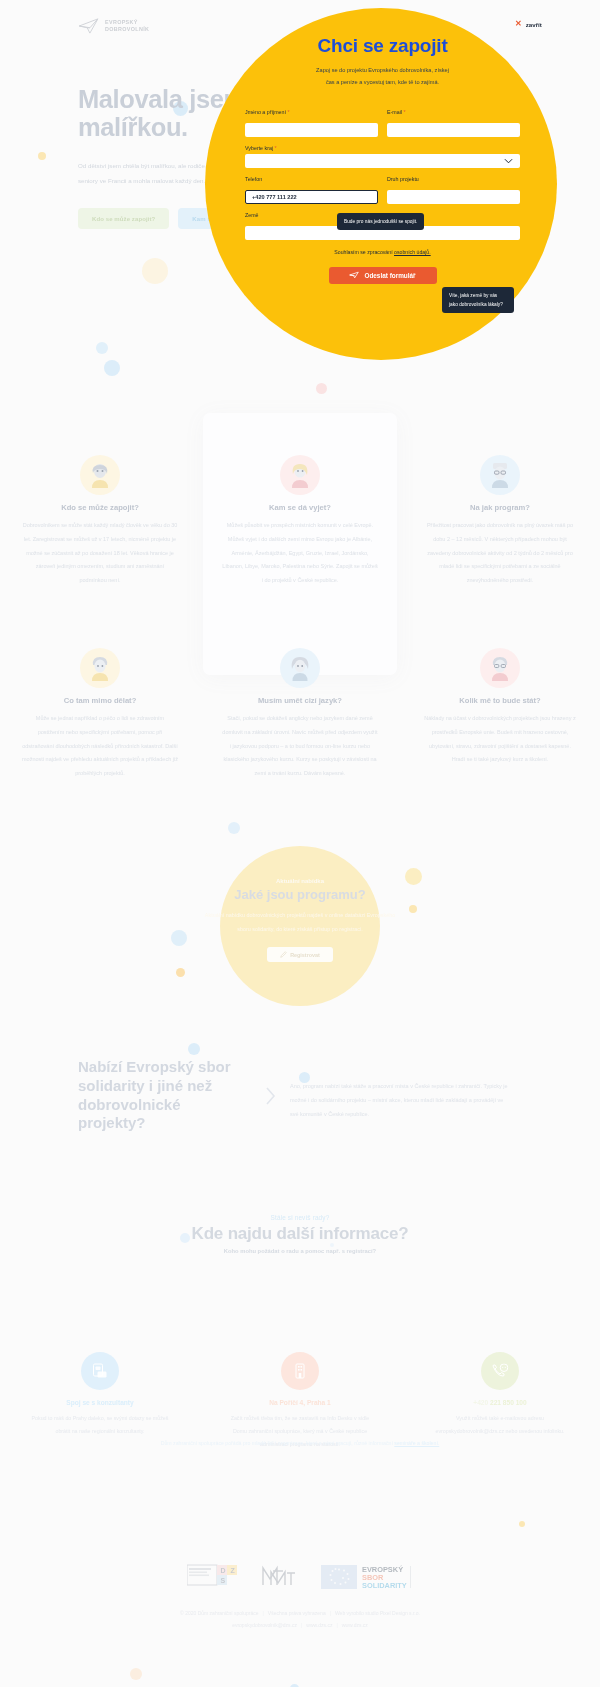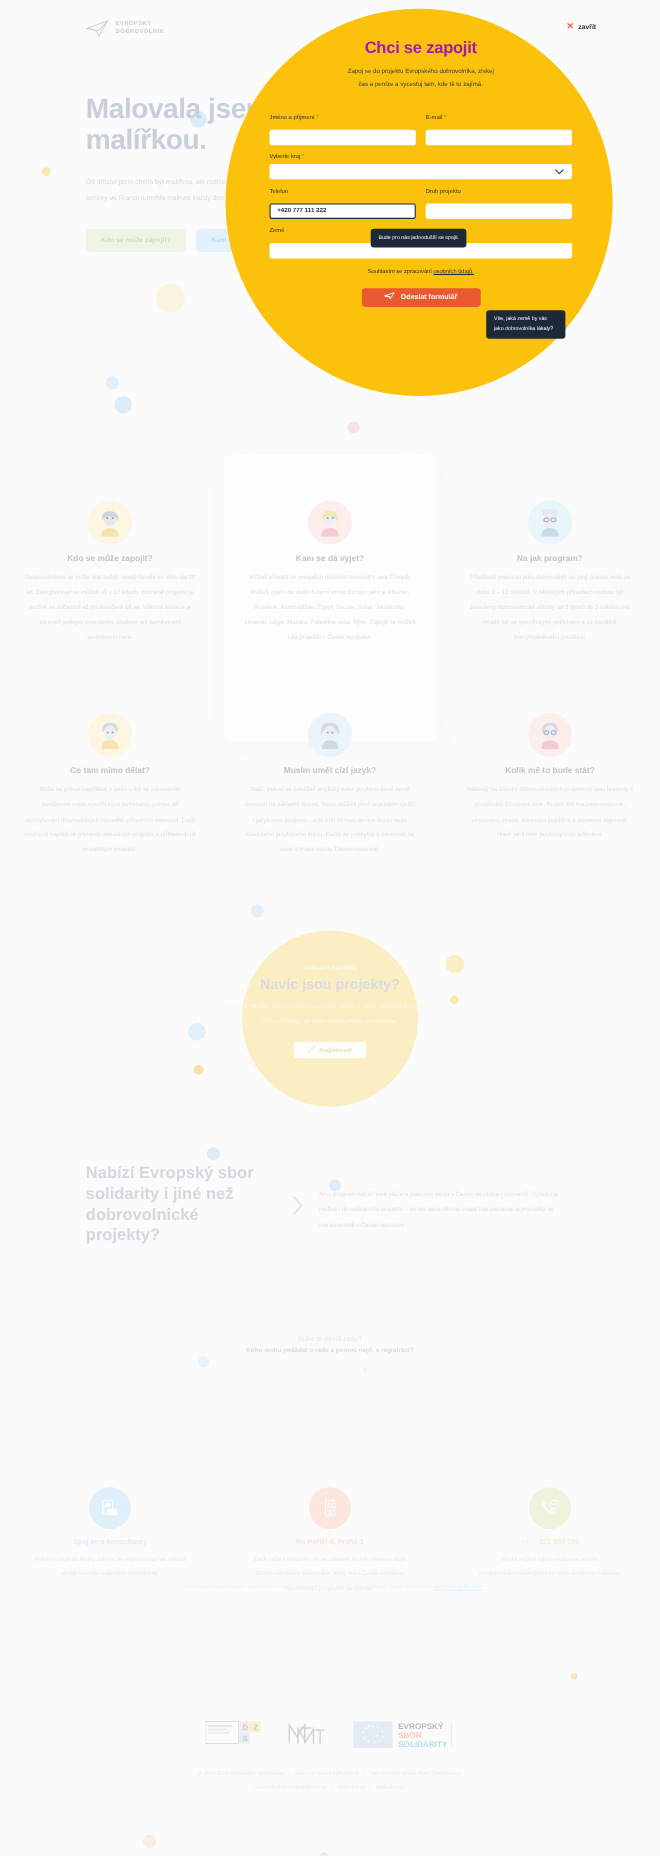--- a/index.html
+++ b/index.html
@@ -124,21 +124,21 @@
     position: absolute; left: 205px; top: 8px; width: 352px; height: 352px;
     border-radius: 50%; background: #fcc10a;
   }
   .modal-close {
     position: absolute; left: 515px; top: 20px; display: flex; align-items: center; gap: 4px;
     font-size: 6.2px; font-weight: bold; color: #1d2838; cursor: pointer;
   }
   .modal-close .x { color: #ea5a30; font-size: 8px; line-height: 1; }
 
   .modal-inner { position: absolute; left: 245px; top: 35px; width: 275px; }
-  .modal-title { text-align: center; font-size: 15px; font-weight: bold; color: #a21caf; letter-spacing: -.2px; }
+  .modal-title { text-align: center; font-size: 19px; font-weight: bold; color: #1d4ed8; letter-spacing: -.2px; }
   .modal-sub { text-align: center; font-size: 5.6px; line-height: 2.2; color: #33404f; margin-top: 7px; }
 
   .form { margin-top: 20px; }
   .frow { display: flex; gap: 9px; }
   .fgroup { flex: 1; margin-bottom: 8px; position: relative; }
   .fgroup.full { width: 100%; }
   .flabel { font-size: 5.3px; color: #1d2838; margin-bottom: 3px; display: block; }
   .flabel .req { color: #ea5a30; }
   .finput {
     width: 100%; height: 14px; background: #fff; border: none; border-radius: 2px;
@@ -310,21 +310,21 @@
           </div>
           <h3>Kolik mě to bude stát?</h3>
           <p>Náklady na účast v dobrovolnických projektech jsou hrazeny z prostředků Evropské unie. Budeš mít hrazeno cestovné, ubytování, stravu, zdravotní pojištění a dostaneš kapesné. Hradí se ti také jazykový kurz a školení.</p>
         </div>
       </div>
     </div>
 
     <div class="projects-circle"></div>
     <div class="projects-body">
       <div class="projects-kicker">Aktuální nabídka</div>
-      <div class="projects-title">Navíc jsou projekty?</div>
+      <div class="projects-title">Jaké jsou programu?</div>
       <div class="projects-text">Aktuální nabídku dobrovolnických projektů najdeš v online databázi Evropského sboru solidarity, do které získáš přístup po registraci.</div>
       <div class="projects-btn">
         <span>
           <svg width="7" height="7" viewBox="0 0 10 10">
               <path d="M1 9 L2 6.5 L7.5 1 L9 2.5 L3.5 8 Z" fill="none" stroke="#e6dfcd" stroke-width="1"></path>
             </svg>
         </span>
         <span>Registrovat</span>
       </div>
     </div>
@@ -338,20 +338,21 @@
             <path d="M3 2 L10 10 L3 18" fill="none" stroke="#e2e6ec" stroke-width="1.6"></path>
           </svg>
       </div>
       <div class="offers-right">
         <p>Ano, program nabízí také stáže a pracovní místa v České republice i zahraničí. Typicky je možné i do solidárního projektu – místní akce, kterou mladí lidé zakládají a provádějí ve své komunitě v České republice.</p>
       </div>
     </div>
 
     <div class="contacts-head sec-head">
       <div class="sec-kicker">Stále si nevíš rady?</div>
+      <div class="sec-title">Kde najdu další informace?</div>
       <div class="sec-sub">Koho mohu požádat o radu a pomoc např. s registrací?</div>
     </div>
 
     <div class="contacts">
       <div class="contact blue">
         <div class="contact-icon ci-blue">
           <svg width="15" height="16" viewBox="0 0 15 16">
             <rect x="1" y="1" width="9" height="12" rx="1.3" fill="none" stroke="#fff" stroke-width="1"></rect>
             <rect x="3" y="3.5" width="5" height="3.5" rx=".8" fill="#fff" opacity=".85"></rect>
             <rect x="5" y="8.5" width="9" height="6" rx="1.3" fill="#fff" opacity=".9"></rect>

